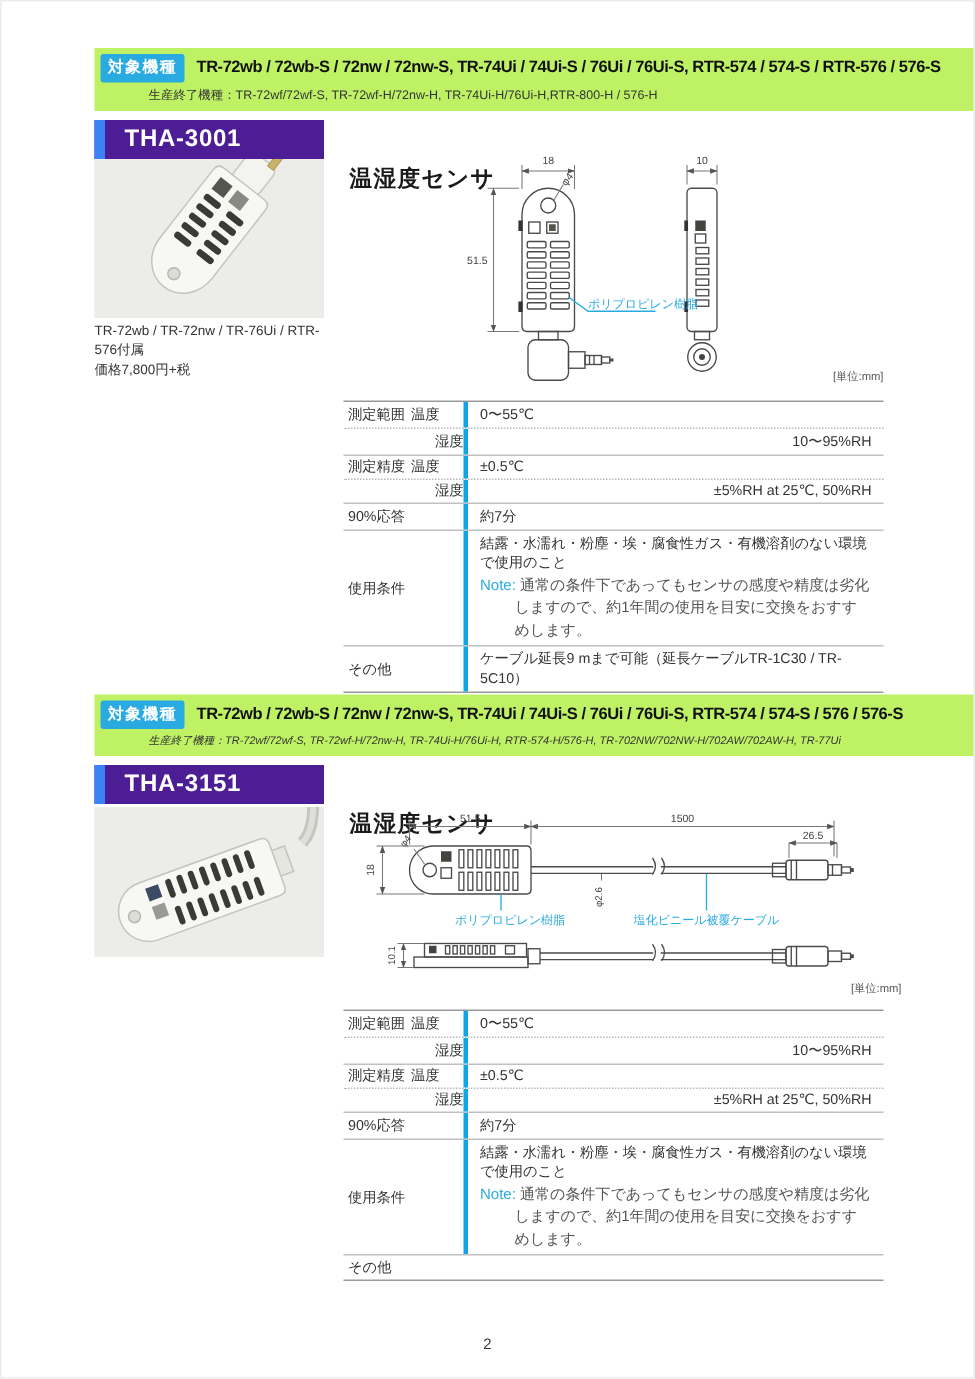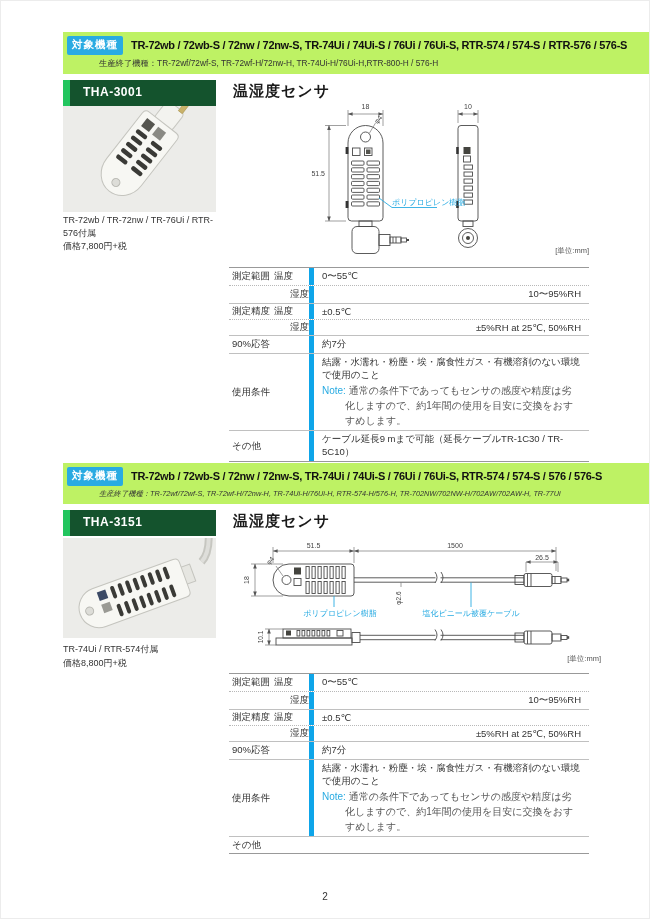--- a/index.html
+++ b/index.html
@@ -10,41 +10,41 @@
   
   .band { position:absolute; left:62px; width:632px; background:#bef264; padding:4px 6px 5px 4px; }
   .band-row1 { display:flex; align-items:center; gap:8px; }
   .badge { background:#29abe2; color:#fff; font-size:10.5px; font-weight:bold;
            padding:2px 5px 2.5px; border-radius:2px; letter-spacing:1px; white-space:nowrap; }
   .models { font-size:11px; font-weight:bold; color:#111; letter-spacing:-0.3px; white-space:nowrap; }
   .discontinued { font-size:8.3px; color:#333; padding-left:32px; margin-top:3px; white-space:nowrap; }
   .discontinued.small { font-size:7.3px;font-style:italic; }
 
   
-  .code-header { position:absolute; left:62px; width:153px; height:26px; background:#14532d;
-                 border-left:7px solid #22c55e; color:#fff; font-weight:bold; font-size:12px;
+  .code-header { position:absolute; left:62px; width:153px; height:26px; background:#4c1d95;
+                 border-left:7px solid #3b82f6; color:#fff; font-weight:bold; font-size:16px;
                  line-height:25px; padding-left:13px; letter-spacing:0.5px; }
 
   .sensor-title { position:absolute; left:232px; font-size:15px; font-weight:bold; color:#1a1a1a;
-                  letter-spacing:1px; }
+                  letter-spacing:1px;margin-top:28px; }
 
   .photo { position:absolute; left:62px; width:153px; background:#ecece9; }
   .caption { position:absolute; left:62px; width:155px; font-size:9px; color:#333; line-height:1.4; }
   .price { margin-top:1px; }
 
   
   .spec-table { position:absolute; left:228px; width:360px; border-top:1px solid #999;
                 border-bottom:1px solid #999; font-size:9.5px; color:#333; }
   .srow { display:grid; grid-template-columns:44px 36px 1fr; align-items:center; min-height:15px; }
   .srow.sep-dot { border-top:1px dotted #b8b8b8;text-align:right; }
   .srow.sep-solid { border-top:1px solid #c0c0c0; }
   .sc-label { padding-left:3px; }
   .sc-label.span2 { grid-column:1 / 3; }
   .sc-sub { padding-left:1px; }
-  .sc-val { border-left:5px solid #0ea5e9; padding:2px 8px; align-self:stretch;
+  .sc-val { border-left:3px solid #0ea5e9; padding:2px 8px; align-self:stretch;
             display:flex; flex-direction:column; justify-content:center; }
   .note { font-size:10px; color:#555; line-height:1.5; padding-left:23px; text-indent:-23px; margin-top:1px; }
   .note-label { color:#29abe2; }
 
   
   svg { position:absolute; }
   svg text { font-family:"Liberation Sans","DejaVu Sans",sans-serif; }
   .dim { font-size:7px; fill:#444; }
   .dim-small { font-size:6.5px; fill:#444; }
   .callout { font-size:8px; fill:#29abe2; }
@@ -266,24 +266,20 @@
           <rect x="-9" y="3" width="4" height="13" rx="2"></rect>
         <rect x="-1" y="3" width="4" height="13" rx="2"></rect>
           <rect x="7" y="3" width="4" height="13" rx="2"></rect>
         <rect x="15" y="3" width="4" height="13" rx="2"></rect>
           <rect x="23" y="3" width="4" height="13" rx="2"></rect>
         <rect x="31" y="3" width="4" height="13" rx="2"></rect>
           <rect x="39" y="3" width="4" height="13" rx="2"></rect>
       </g>
     </g>
   </svg>
-  <div class="caption" style="top:642px;">
-    <div>TR-74Ui / RTR-574付属</div>
-    <div class="price">価格8,800円+税</div>
-  </div>
 
   <svg style="left:238px; top:540px;" width="374" height="125" viewBox="0 0 374 125">
     <defs>
       <marker id="m2" viewBox="0 0 8 8" refX="7.5" refY="4" markerWidth="7" markerHeight="7" orient="auto-start-reverse">
           <path d="M0,1 L8,4 L0,7 Z" fill="#555"></path>
         </marker>
     </defs>
 
     <line class="dline" x1="34" y1="6" x2="34" y2="22"></line>
     <line class="dline" x1="115" y1="6" x2="115" y2="22"></line>

